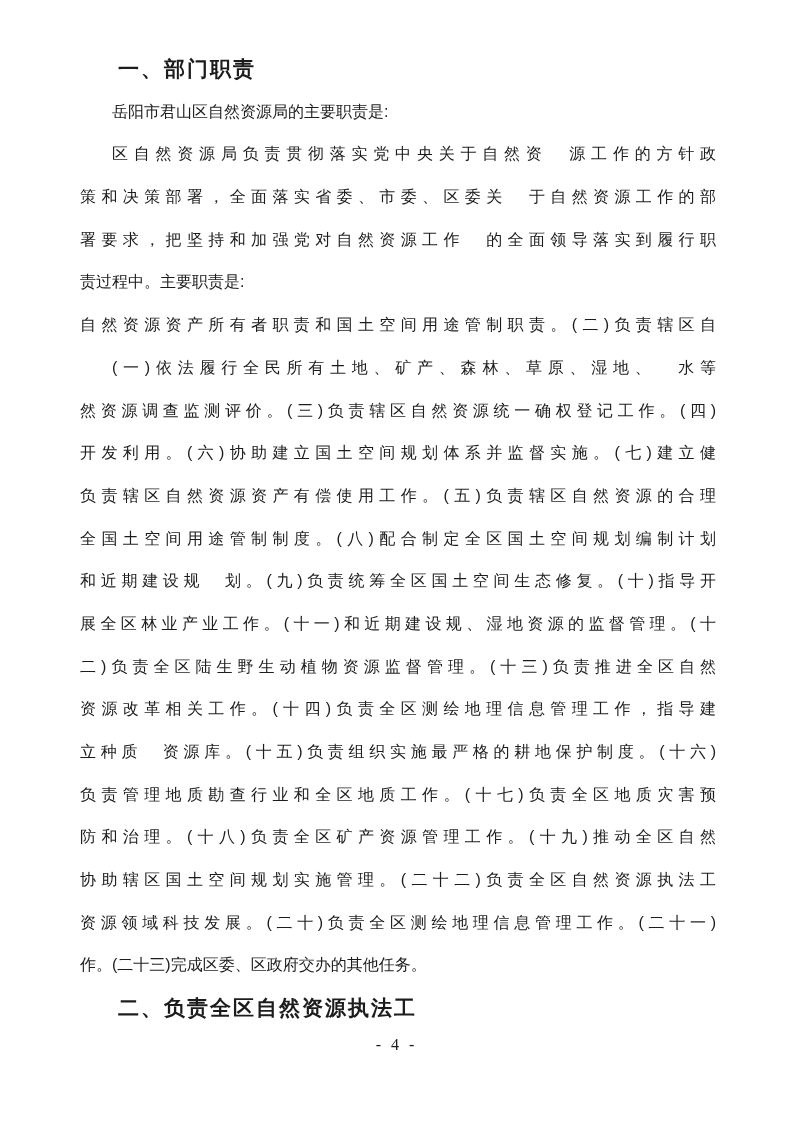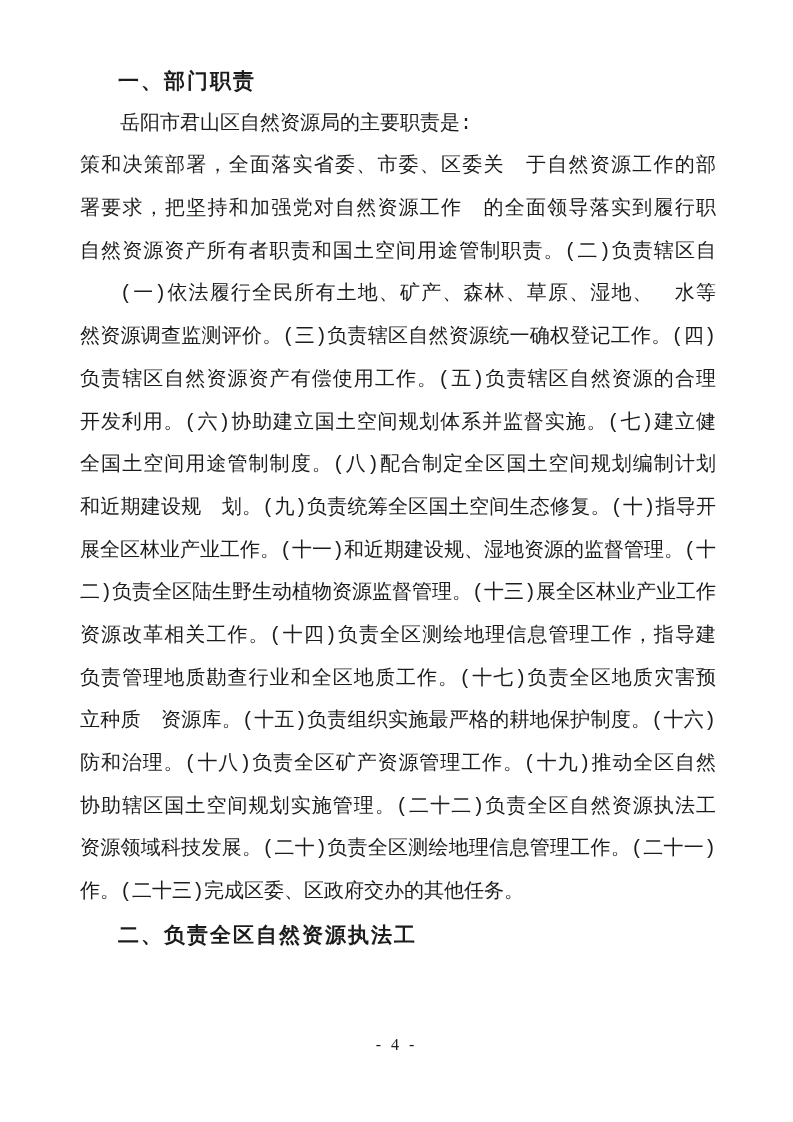--- a/index.html
+++ b/index.html
@@ -11,28 +11,28 @@
     position: relative;
     width: 793px;
     height: 1122px;
     background: #ffffff;
     overflow: hidden;
     color: #1c1c1c;
   }
   .doc {
     position: absolute;
     left: 80px;
-    top: 60px;
+    top: 48px;
     width: 636px;
   }
   .line {
     height: 42.7px;
     line-height: 42.7px;
-    font-size: 20px;
-    font-family: Liberation Mono, monospace;
+    font-size: 16px;
+    font-family: Liberation Sans, sans-serif;
     color: #1c1c1c;
     overflow: visible;
   }
   .line.indent {
     text-indent: 2em;
   }
   .line.justify {
     text-align: justify;
     text-align-last: justify;
   }
@@ -55,34 +55,36 @@
     letter-spacing: 3px;
   }
 </style>
 </head>
 <body>
 
 <div class="page">
   <div class="doc" id="lines-container">
       <div class="line heading">一、部门职责</div>
       <div class="line indent">岳阳市君山区自然资源局的主要职责是:</div>
+      <div class="line indent justify">区自然资源局负责贯彻落实党中央关于自然资　源工作的方针政</div>
       <div class="line justify">策和决策部署，全面落实省委、市委、区委关　于自然资源工作的部</div>
       <div class="line justify">署要求，把坚持和加强党对自然资源工作　的全面领导落实到履行职</div>
+      <div class="line">责过程中。主要职责是:</div>
       <div class="line justify">自然资源资产所有者职责和国土空间用途管制职责。(二)负责辖区自</div>
       <div class="line indent justify">(一)依法履行全民所有土地、矿产、森林、草原、湿地、　水等</div>
       <div class="line justify">然资源调查监测评价。(三)负责辖区自然资源统一确权登记工作。(四)</div>
+      <div class="line justify">开发利用。(六)协助建立国土空间规划体系并监督实施。(七)建立健</div>
       <div class="line justify">负责辖区自然资源资产有偿使用工作。(五)负责辖区自然资源的合理</div>
-      <div class="line justify">开发利用。(六)协助建立国土空间规划体系并监督实施。(七)建立健</div>
       <div class="line justify">全国土空间用途管制制度。(八)配合制定全区国土空间规划编制计划</div>
       <div class="line justify">和近期建设规　划。(九)负责统筹全区国土空间生态修复。(十)指导开</div>
       <div class="line justify">展全区林业产业工作。(十一)和近期建设规、湿地资源的监督管理。(十</div>
-      <div class="line justify">二)负责全区陆生野生动植物资源监督管理。(十三)展全区林业产业工作</div>
+      <div class="line justify">二)负责全区陆生野生动植物资源监督管理。(十三)负责推进全区自然</div>
       <div class="line justify">资源改革相关工作。(十四)负责全区测绘地理信息管理工作，指导建</div>
+      <div class="line justify">立种质　资源库。(十五)负责组织实施最严格的耕地保护制度。(十六)</div>
       <div class="line justify">负责管理地质勘查行业和全区地质工作。(十七)负责全区地质灾害预</div>
-      <div class="line justify">立种质　资源库。(十五)负责组织实施最严格的耕地保护制度。(十六)</div>
       <div class="line justify">防和治理。(十八)负责全区矿产资源管理工作。(十九)推动全区自然</div>
       <div class="line justify">协助辖区国土空间规划实施管理。(二十二)负责全区自然资源执法工</div>
       <div class="line justify">资源领域科技发展。(二十)负责全区测绘地理信息管理工作。(二十一)</div>
       <div class="line">作。(二十三)完成区委、区政府交办的其他任务。</div>
       <div class="line heading">二、负责全区自然资源执法工</div>
     </div>
   <div class="footer">- 4 -</div>
 </div>
 
 </body></html>

